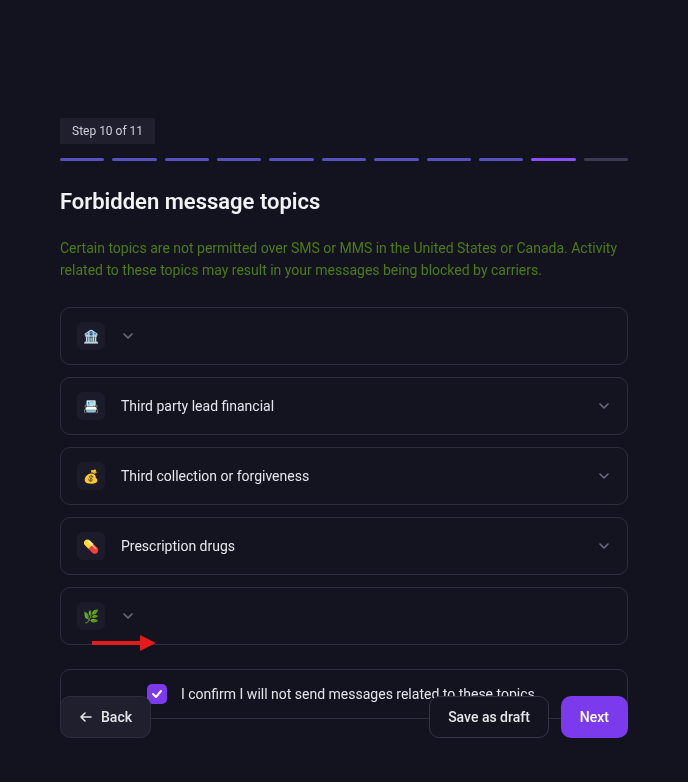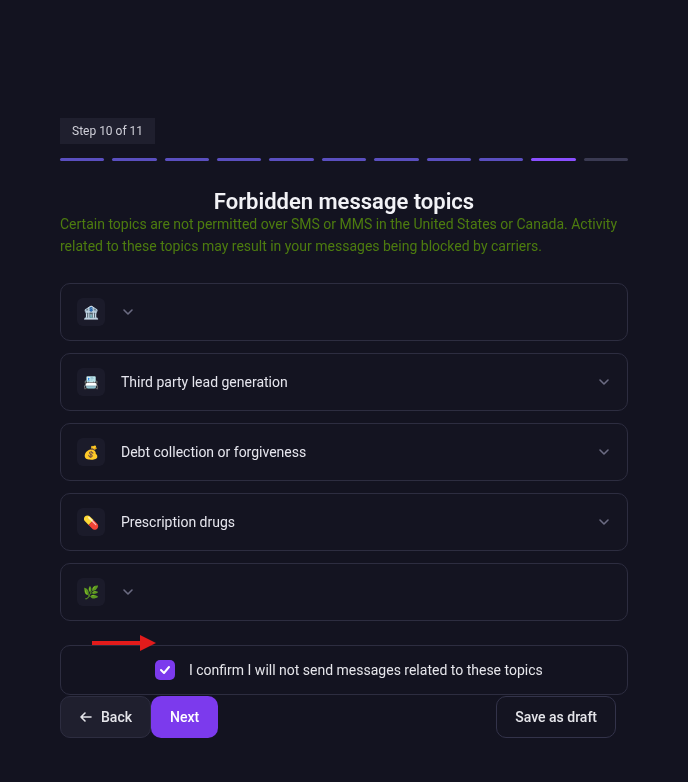--- a/index.html
+++ b/index.html
@@ -36,22 +36,21 @@
       height: 3px;
       border-radius: 2px;
       background: #3a3a52;
     }
     .progress-seg.done { background: #5a4fbf; }
     .progress-seg.active { background: #8a4fff; }
     .title {
       font-size: 22px;
       font-weight: 600;
       color: #f2f2f6;
-      margin-bottom: 0;
-      text-align: center;
+      margin-bottom: 24px;
     }
     .subtitle {
       font-size: 14px;
       line-height: 1.55;
       color: #4d7c0f;
       margin-bottom: 26px;
     }
     .accordion {
       display: flex;
       flex-direction: column;
@@ -82,21 +81,21 @@
       font-size: 14px;
       color: #e6e6ee;
     }
     .chevron {
       color: #6b6b82;
     }
     .confirm {
       display: flex;
       align-items: center;
       gap: 14px;
-      padding: 14px 20px;
+      padding: 14px 12px;
       border: 1px solid #2d2d40;
       border-radius: 10px;
       margin-top: 24px;
       position: relative;
     }
     .confirm-pad { width: 60px; height: 1px; }
     .checkbox {
       width: 20px;
       height: 20px;
       border-radius: 5px;
@@ -178,28 +177,28 @@
 
   <div class="accordion" id="topics">
       <div class="acc-item">
         <div class="acc-icon">🏦</div>
         <svg width="14" height="14" viewBox="0 0 14 14" class="chevron">
           <path d="M3 5 L7 9 L11 5" stroke="currentColor" stroke-width="1.6" fill="none" stroke-linecap="round" stroke-linejoin="round"></path>
         </svg>
       </div>
       <div class="acc-item">
         <div class="acc-icon">📇</div>
-        <div class="acc-label">Third party lead generation</div>
+        <div class="acc-label">Third party lead financial</div>
         <svg width="14" height="14" viewBox="0 0 14 14" class="chevron">
           <path d="M3 5 L7 9 L11 5" stroke="currentColor" stroke-width="1.6" fill="none" stroke-linecap="round" stroke-linejoin="round"></path>
         </svg>
       </div>
       <div class="acc-item">
         <div class="acc-icon">💰</div>
-        <div class="acc-label">Debt collection or forgiveness</div>
+        <div class="acc-label">Third collection or forgiveness</div>
         <svg width="14" height="14" viewBox="0 0 14 14" class="chevron">
           <path d="M3 5 L7 9 L11 5" stroke="currentColor" stroke-width="1.6" fill="none" stroke-linecap="round" stroke-linejoin="round"></path>
         </svg>
       </div>
       <div class="acc-item">
         <div class="acc-icon">💊</div>
         <div class="acc-label">Prescription drugs</div>
         <svg width="14" height="14" viewBox="0 0 14 14" class="chevron">
           <path d="M3 5 L7 9 L11 5" stroke="currentColor" stroke-width="1.6" fill="none" stroke-linecap="round" stroke-linejoin="round"></path>
         </svg>
@@ -227,20 +226,20 @@
     <polygon points="50,3 66,11 50,19" fill="#e21b1b"></polygon>
   </svg>
 
   <div class="footer">
     <div class="btn btn-back">
       <svg width="14" height="14" viewBox="0 0 14 14">
         <path d="M12 7 H2 M6 3 L2 7 L6 11" stroke="#e5e5ea" stroke-width="1.6" fill="none" stroke-linecap="round" stroke-linejoin="round"></path>
       </svg>
       <span>Back</span>
     </div>
+    <div class="btn btn-draft">
+      <span>Save as draft</span>
+    </div>
     <div class="btn btn-next">
       <span>Next</span>
     </div>
-    <div class="btn btn-draft">
-      <span>Save as draft</span>
-    </div>
   </div>
 </div>
 
 </body></html>

